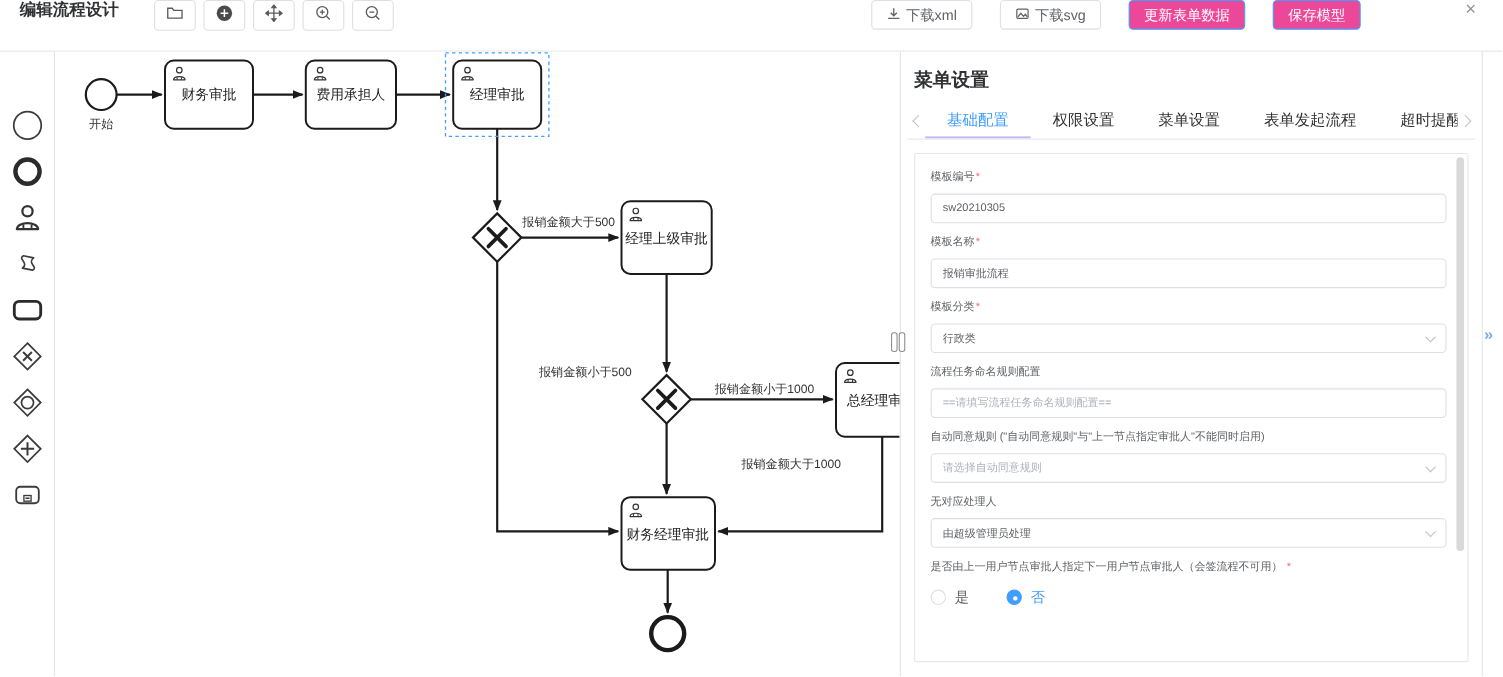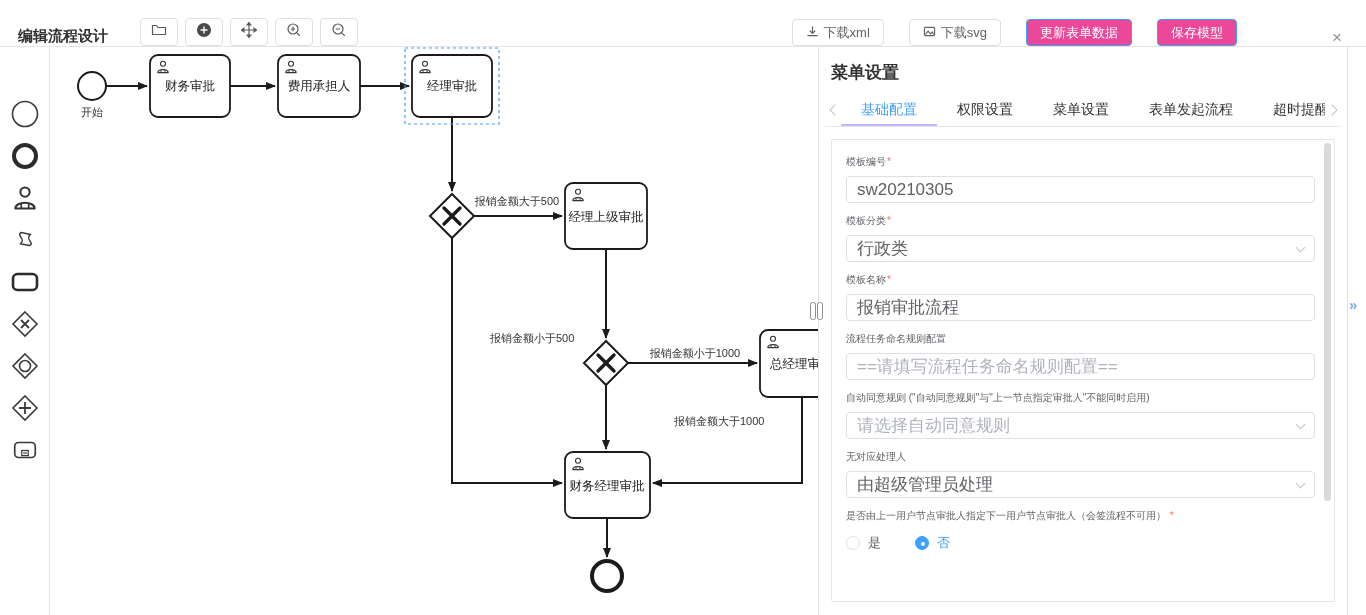--- a/index.html
+++ b/index.html
@@ -1,20 +1,20 @@
 <!DOCTYPE html>
 <html><head>
 <meta charset="utf-8">
 <style>
   * { box-sizing: border-box; margin: 0; padding: 0; }
   html,body { width:1366px; height:615px; overflow:hidden; background:#fff;
     font-family:"Liberation Sans", sans-serif; color:#303133; }
 
   
-  .header { height:47px; display:flex; align-items:flex-end; padding:0 16px 0 18px;
+  .header { height:47px; display:flex; align-items:flex-start; padding:0 16px 0 18px;
     border-bottom:1px solid #e4e4e4; background:#fff; }
   .app-title { font-size:15px; font-weight:bold; margin-right:32px; white-space:nowrap; }
   .tb-btn { width:38px; height:28px; margin-right:7px; background:#fff;
     border:1px solid #dcdfe6; border-radius:4px; display:inline-flex;
     align-items:center; justify-content:center; cursor:pointer; }
   .hdr-spacer { flex:1; }
   .hdr-btn { height:27px; padding:0 13px; margin-left:25px; font-size:13px;
     border:1px solid #dcdfe6; border-radius:4px; background:#fff; color:#606266;
     display:inline-flex; align-items:center; gap:5px; cursor:pointer; white-space:nowrap; }
   .hdr-btn.primary { background:#ec4899; border-color:#409eff; color:#fff; }
@@ -46,21 +46,21 @@
   .chev.right { transform:rotate(-45deg); margin-right:3px; }
 
   .form-wrap { margin:12px 12px 0 12px; border:1px solid #e7e7e7; border-radius:2px;
     height:463px; padding:13px 19px 0 14px; position:relative; overflow:hidden; }
   .scroll-thumb { position:absolute; right:3px; top:3px; width:7px; height:358px;
     background:#d9d9d9; border-radius:4px; }
   .fgroup { margin-bottom:9px; }
   .flabel { font-size:10px; color:#606266; margin-bottom:6px; line-height:17px; }
   .req { color:#f56c6c; margin-left:1px; }
   .finput { width:100%; height:27px; border:1px solid #dcdfe6; border-radius:4px;
-    padding:0 10px; font-size:17px; color:#606266; background:#fff; outline:none;
+    padding:0 10px; font-size:10px; color:#606266; background:#fff; outline:none;
     font-family:inherit; }
   .finput::placeholder { color:#aeb3bb; opacity:1; }
   .select-box { position:relative; }
   .select-box .chev.down { position:absolute; right:11px; top:9px;
     transform:rotate(45deg); width:7px; height:7px; }
   .radio-row { display:flex; align-items:center; gap:34px; height:22px; margin-top:8px; }
   .radio { display:flex; align-items:center; gap:8px; cursor:pointer; font-size:13px;
     color:#606266; }
   .rdot { width:14px; height:14px; border-radius:50%; border:1px solid #dcdfe6;
     background:#fff; position:relative; flex:0 0 auto; }
@@ -330,30 +330,30 @@
     </div>
 
     <div class="form-wrap">
 
       <div class="fgroup">
         <div class="flabel"><span>模板编号</span><span class="req">*</span></div>
         <input class="finput" type="text" value="sw20210305" style="">
       </div>
 
       <div class="fgroup">
+        <div class="flabel"><span>模板名称</span><span class="req">*</span></div>
+        <input class="finput" type="text" value="报销审批流程" style="">
+      </div>
+
+      <div class="fgroup">
         <div class="flabel"><span>模板分类</span><span class="req">*</span></div>
         <div class="select-box">
           <input class="finput" type="text" readonly="" value="行政类" style="">
           <i class="chev down"></i>
         </div>
-      </div>
-
-      <div class="fgroup">
-        <div class="flabel"><span>模板名称</span><span class="req">*</span></div>
-        <input class="finput" type="text" value="报销审批流程" style="">
       </div>
 
       <div class="fgroup">
         <div class="flabel"><span>流程任务命名规则配置</span></div>
         <input class="finput" type="text" placeholder="==请填写流程任务命名规则配置==" style="">
       </div>
 
       <div class="fgroup">
         <div class="flabel"><span>自动同意规则 ("自动同意规则"与"上一节点指定审批人"不能同时启用)</span></div>
         <div class="select-box">

